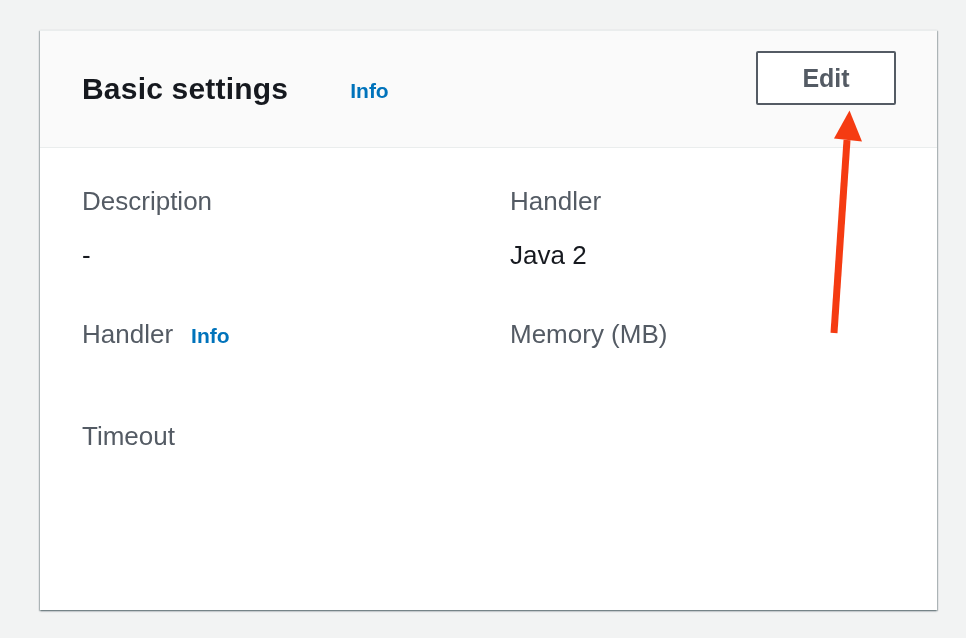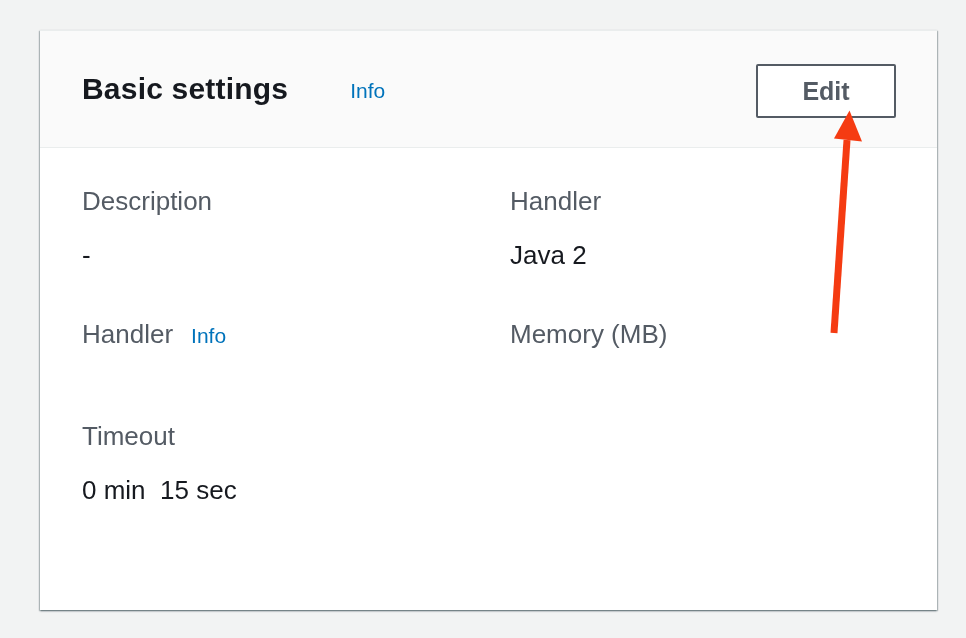--- a/index.html
+++ b/index.html
@@ -31,28 +31,28 @@
     gap: 42px;
   }
   .panel-title {
     font-size: 30px;
     font-weight: 700;
     color: #16191f;
     letter-spacing: 0.2px;
   }
   .info-link {
     color: #0073bb;
-    font-weight: 400;
+    font-weight: 700;
     text-decoration: none;
     cursor: pointer;
   }
   .title-info { font-size: 21px; margin-left: 20px; position: relative; top: 2px; }
   .edit-button {
     position: absolute;
-    right: 41px; top: 33px;
+    right: 41px; top: 20px;
     width: 140px; height: 54px;
     background: #ffffff;
     border: 2px solid #545b64;
     border-radius: 2px;
     color: #545b64;
     font-family: "Liberation Sans", "DejaVu Sans", sans-serif;
     font-size: 25px;
     font-weight: 700;
     cursor: pointer;
   }
@@ -124,21 +124,20 @@
       <div class="field">
         <div class="field-label-row">
           <span class="field-label">Memory (MB)</span>
         </div>
       </div>
 
       <div class="field">
         <div class="field-label-row">
           <span class="field-label">Timeout</span>
         </div>
-        <div class="field-value">0 min  15 sec</div>
       </div>
 
       <div class="field"></div>
 
     </div>
   </div>
 </div>
 
 <svg class="annotation-arrow" width="966" height="638" viewBox="0 0 966 638" aria-hidden="true">
   <line x1="834" y1="333" x2="847" y2="140" stroke="#f53b12" stroke-width="7"></line>

